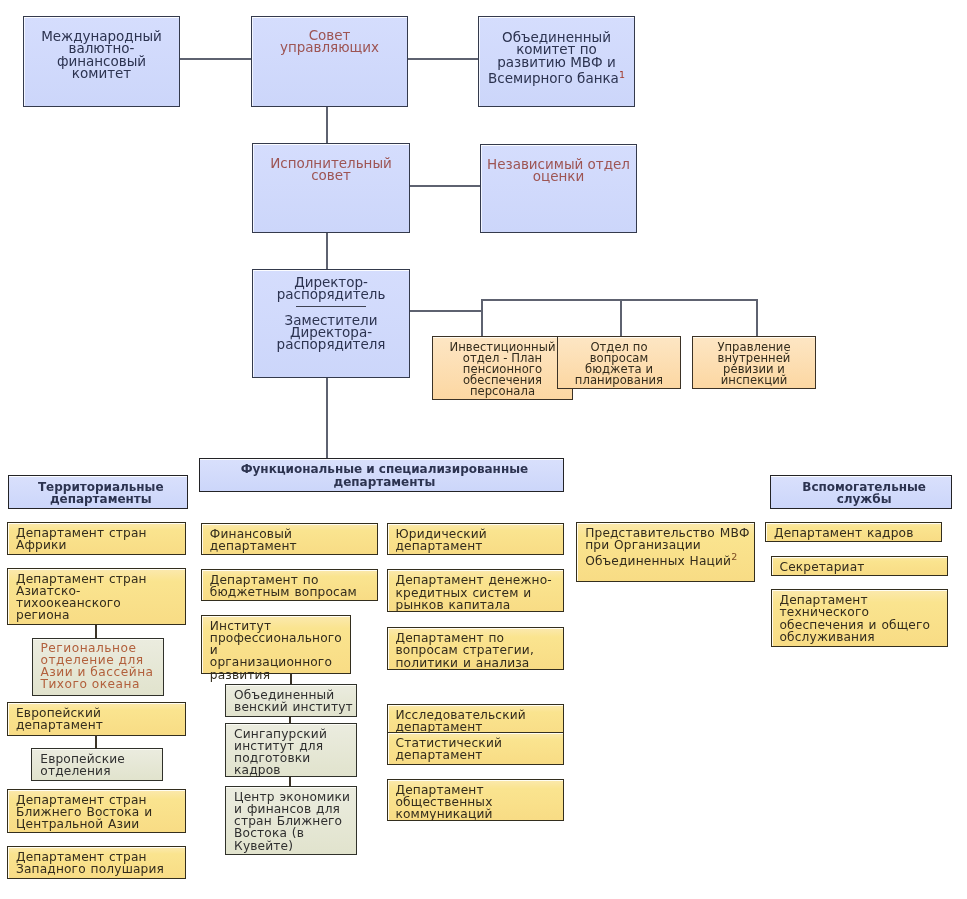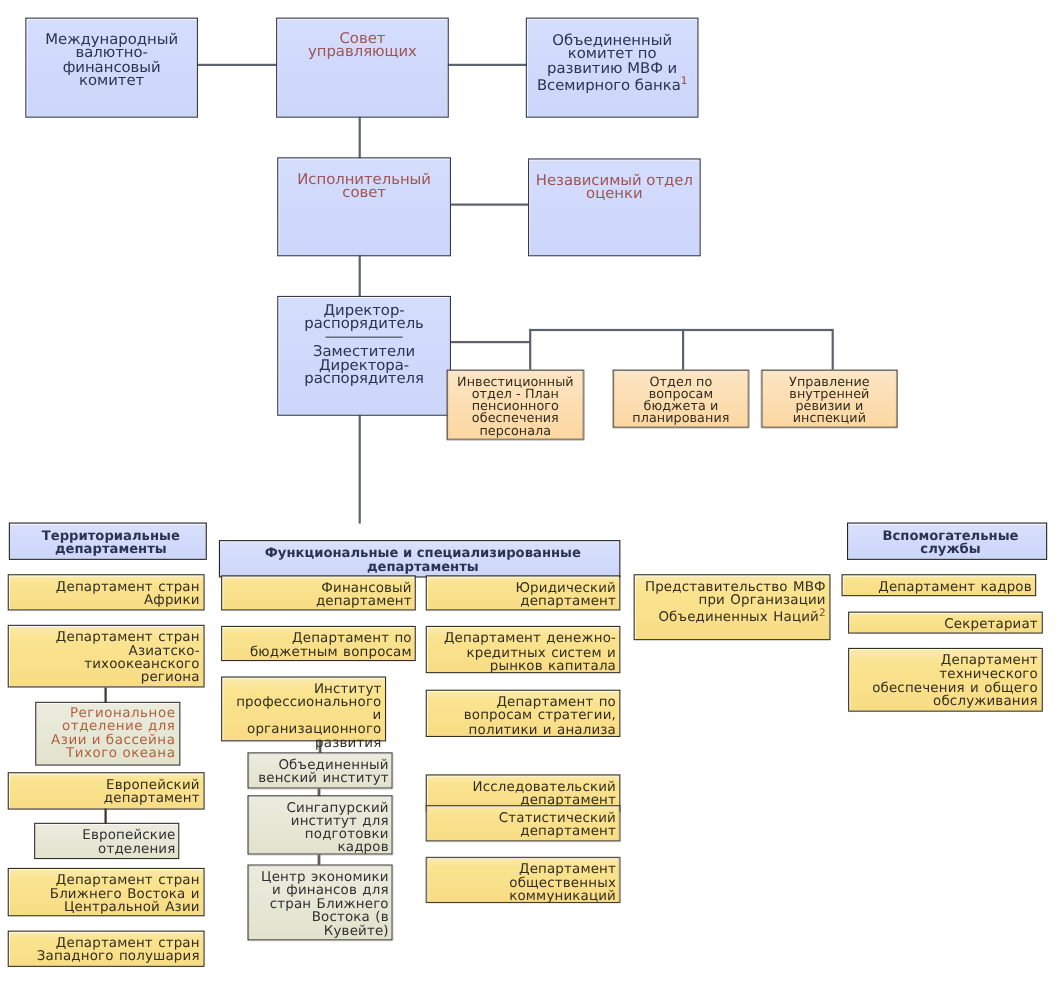--- a/index.html
+++ b/index.html
@@ -19,21 +19,21 @@
   .yellow {background:linear-gradient(180deg,#fbe9ae 0%,#fae48f 22%,#f8dc85 100%);border:1.9px solid #332e1e;box-shadow:inset 0 1px 0 0 #fffdf2, inset 1px 0 0 0 #fffaea;}
   .peach  {background:linear-gradient(180deg,#fde6c4 0%,#fcd7a2 100%);border:1.9px solid #3b3226;box-shadow:inset 0 1px 0 0 #fffaf0;}
   .gray   {background:linear-gradient(180deg,#ebecdf 0%,#e1e3cd 100%);border:1.9px solid #30312a;box-shadow:inset 0 1px 0 0 #fbfbf5;}
   
   .t-navy {color:#2c3350;}
   .t-red  {color:#9d5453;}
   .t-orange{color:#b2603c;}
   .t-dark {color:#332c1d;}
   .t-gray {color:#2f2f2f;}
   .ctr{text-align:center;}
-  .lft{text-align:right;}
+  .lft{text-align:left;}
   .line{position:absolute;background:#5e6270;}
   .line-d{position:absolute;background:#3b3428;}
   .sup{font-size:9.5px;vertical-align:super;line-height:0;}
   .sup.red{color:#a33a2c;}
   .sup.brown{color:#7a4a22;}
   .txt{white-space:pre-line;}
   .f12{font-size:13.5px;line-height:12.3px;}
   .box .txt.fc{font-size:12.2px;line-height:12.2px;letter-spacing:0.15px;word-spacing:0.8px;padding:4px 3px 0 8px;}
   .box .txt.fc2{font-size:12.2px;line-height:11.9px;letter-spacing:0.5px;padding:4px 3px 0 8px;}
   .box .txt.f10{font-size:11.6px;line-height:10.9px;letter-spacing:0.05px;padding-top:5px;}
@@ -89,21 +89,21 @@
 
   <div class="box blue" style="left:252px;top:269px;width:158px;height:109px;align-items:center;padding-top:6px;flex-direction:column;">
     <div class="txt ctr t-navy f12">Директор-
 распорядитель</div>
     <div class="md-rule"></div>
     <div class="txt ctr t-navy f12">Заместители
 Директора-
 распорядителя</div>
   </div>
 
-  <div class="box peach top" style="left:406px;top:336px;width:125px;height:64px;">
+  <div class="box peach top" style="left:432px;top:336px;width:141px;height:64px;">
     <div class="txt ctr t-dark f10">Инвестиционный
 отдел - План
 пенсионного
 обеспечения
 персонала</div>
   </div>
   <div class="box peach top" style="left:557px;top:336px;width:124px;height:53px;">
     <div class="txt ctr t-dark f10">Отдел по
 вопросам
 бюджета и
@@ -113,21 +113,21 @@
     <div class="txt ctr t-dark f10">Управление
 внутренней
 ревизии и
 инспекций</div>
   </div>
 
   <div class="box hdr" style="left:7.5px;top:475.2px;width:180.5px;height:33.6px;">
     <div class="txt ctr t-navy fh">Территориальные
 департаменты</div>
   </div>
-  <div class="box hdr" style="left:199px;top:491px;width:364.8px;height:33.6px;">
+  <div class="box hdr" style="left:199px;top:458px;width:364.8px;height:33.6px;">
     <div class="txt ctr t-navy fh">Функциональные и специализированные
 департаменты</div>
   </div>
   <div class="box hdr" style="left:769.7px;top:475.2px;width:182.8px;height:33.6px;">
     <div class="txt ctr t-navy fh">Вспомогательные
 службы</div>
   </div>
 
   <div class="box yellow top" style="left:7px;top:521.5px;width:178.5px;height:33.5px;">
     <div class="txt lft t-dark fc">Департамент стран

